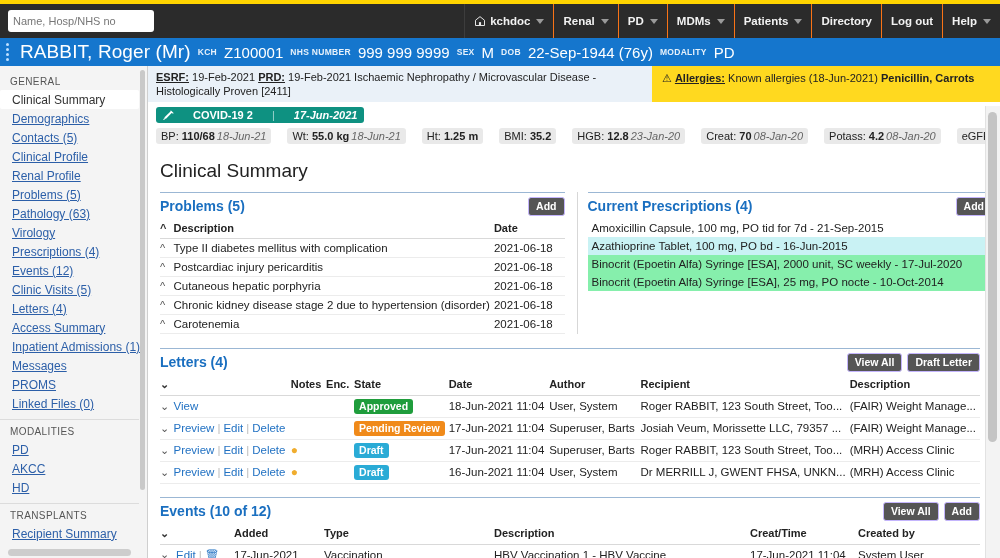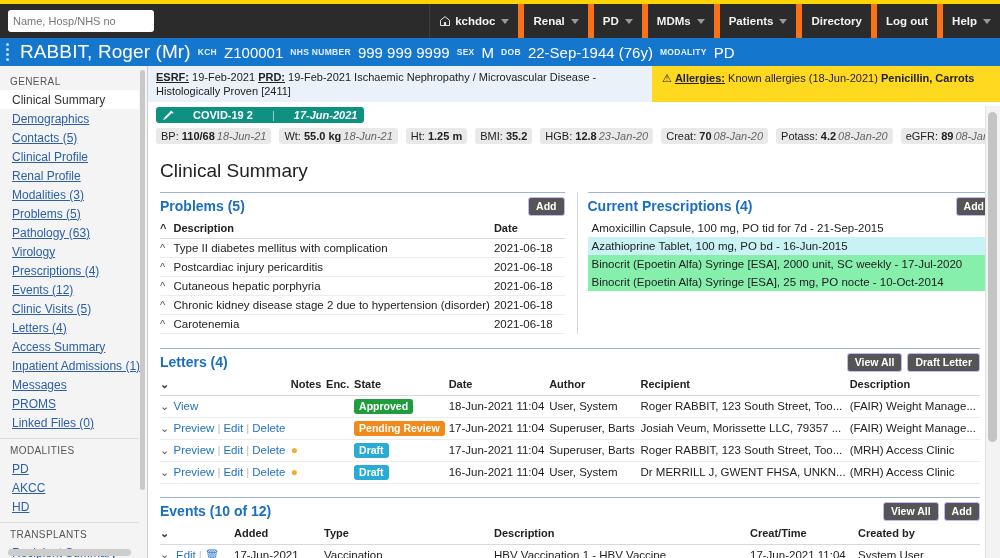--- a/index.html
+++ b/index.html
@@ -35,21 +35,21 @@
   }
   .search-input::placeholder { color: #777; }
   .nav-right {
     position: absolute; right: 0; top: 0; bottom: 0;
     display: flex; align-items: stretch;
   }
   .nav-item {
     display: flex; align-items: center; gap: 4px;
     padding: 0 9px; color: #f2f2f2; font-size: 11.5px;
     font-weight: bold; cursor: pointer;
-    border-left: 6px solid #f97316;
+    border-left: 1px solid #f97316;
     white-space: nowrap;
   }
   .nav-item:first-child { border-left: 1px solid #3d3d3d; }
   .caret {
     width: 0; height: 0;
     border-left: 4px solid transparent;
     border-right: 4px solid transparent;
     border-top: 5px solid #9a9a9a;
     margin-left: 2px;
   }
@@ -123,21 +123,21 @@
 
   .covid-row { padding: 5px 0 2px 8px; background: #fff; }
   .covid-badge {
     display: inline-flex; align-items: center; gap: 19px;
     background: #0e9181; color: #fff; font-size: 11px;
     padding: 2px 7px; border-radius: 3px; font-weight: bold;
   }
   .covid-badge .sep { opacity:.6; font-weight: normal; }
   .covid-badge .dt { font-style: italic; }
 
-  .vitals { display: flex; gap: 8px; padding: 2px 0 4px 8px; flex-wrap: nowrap; overflow:hidden; }
+  .vitals { display: flex; gap: 16px; padding: 2px 0 4px 8px; flex-wrap: nowrap; overflow:hidden; }
   .vital {
     background: #e9e9e9; border-radius: 3px; padding: 2px 5px;
     font-size: 11px; white-space: nowrap; color:#222;
   }
   .vital b { font-weight: bold; }
   .vital i { font-style: italic; color: #666; margin-left: 2px; }
 
   .page-title { font-size: 19px; padding: 12px 0 10px 12px; color: #222; }
 
   .cols { display: flex; padding: 0 8px 0 12px; gap: 0; }
@@ -269,21 +269,20 @@
 
 <div class="body-wrap">
 
   <div class="sidebar">
     <div class="side-group">GENERAL</div>
     <a class="side-item active">Clinical Summary</a>
     <a class="side-item">Demographics</a>
     <a class="side-item">Contacts (5)</a>
     <a class="side-item">Clinical Profile</a>
     <a class="side-item">Renal Profile</a>
-    <a class="side-item">Modalities (3)</a>
     <a class="side-item">Problems (5)</a>
     <a class="side-item">Pathology (63)</a>
     <a class="side-item">Virology</a>
     <a class="side-item">Prescriptions (4)</a>
     <a class="side-item">Events (12)</a>
     <a class="side-item">Clinic Visits (5)</a>
     <a class="side-item">Letters (4)</a>
     <a class="side-item">Access Summary</a>
     <a class="side-item">Inpatient Admissions (1)</a>
     <a class="side-item">Messages</a>

